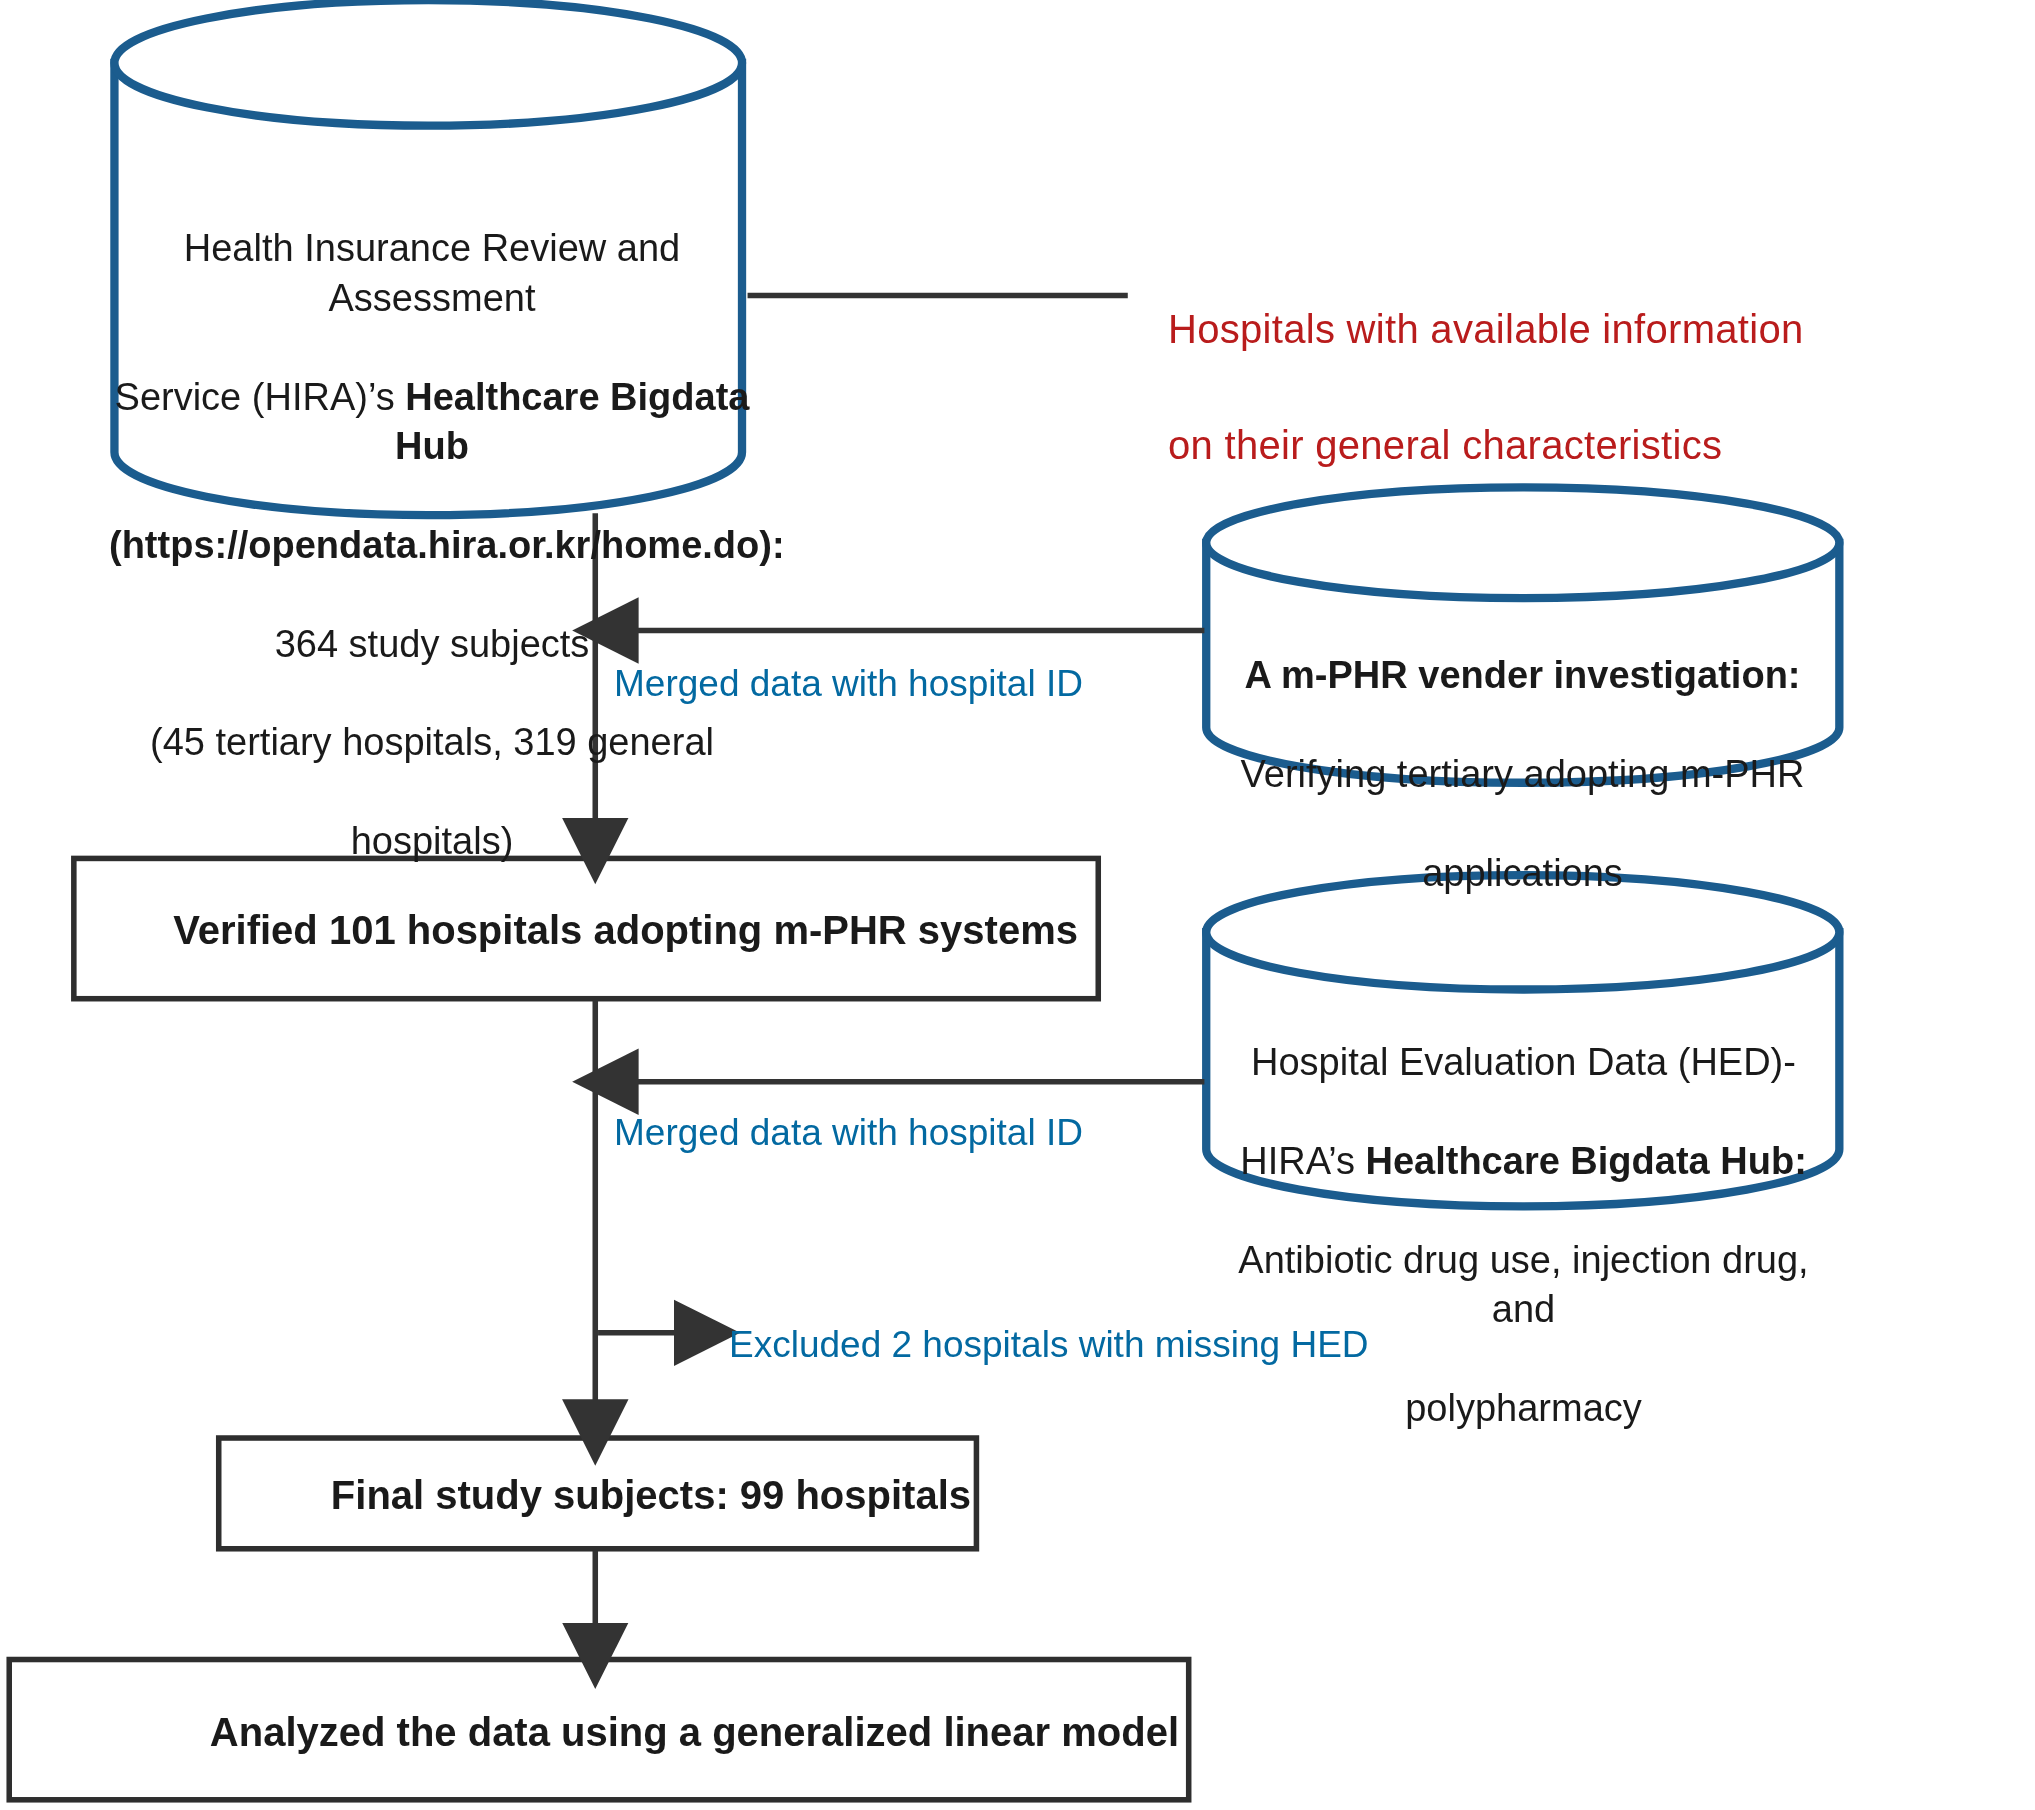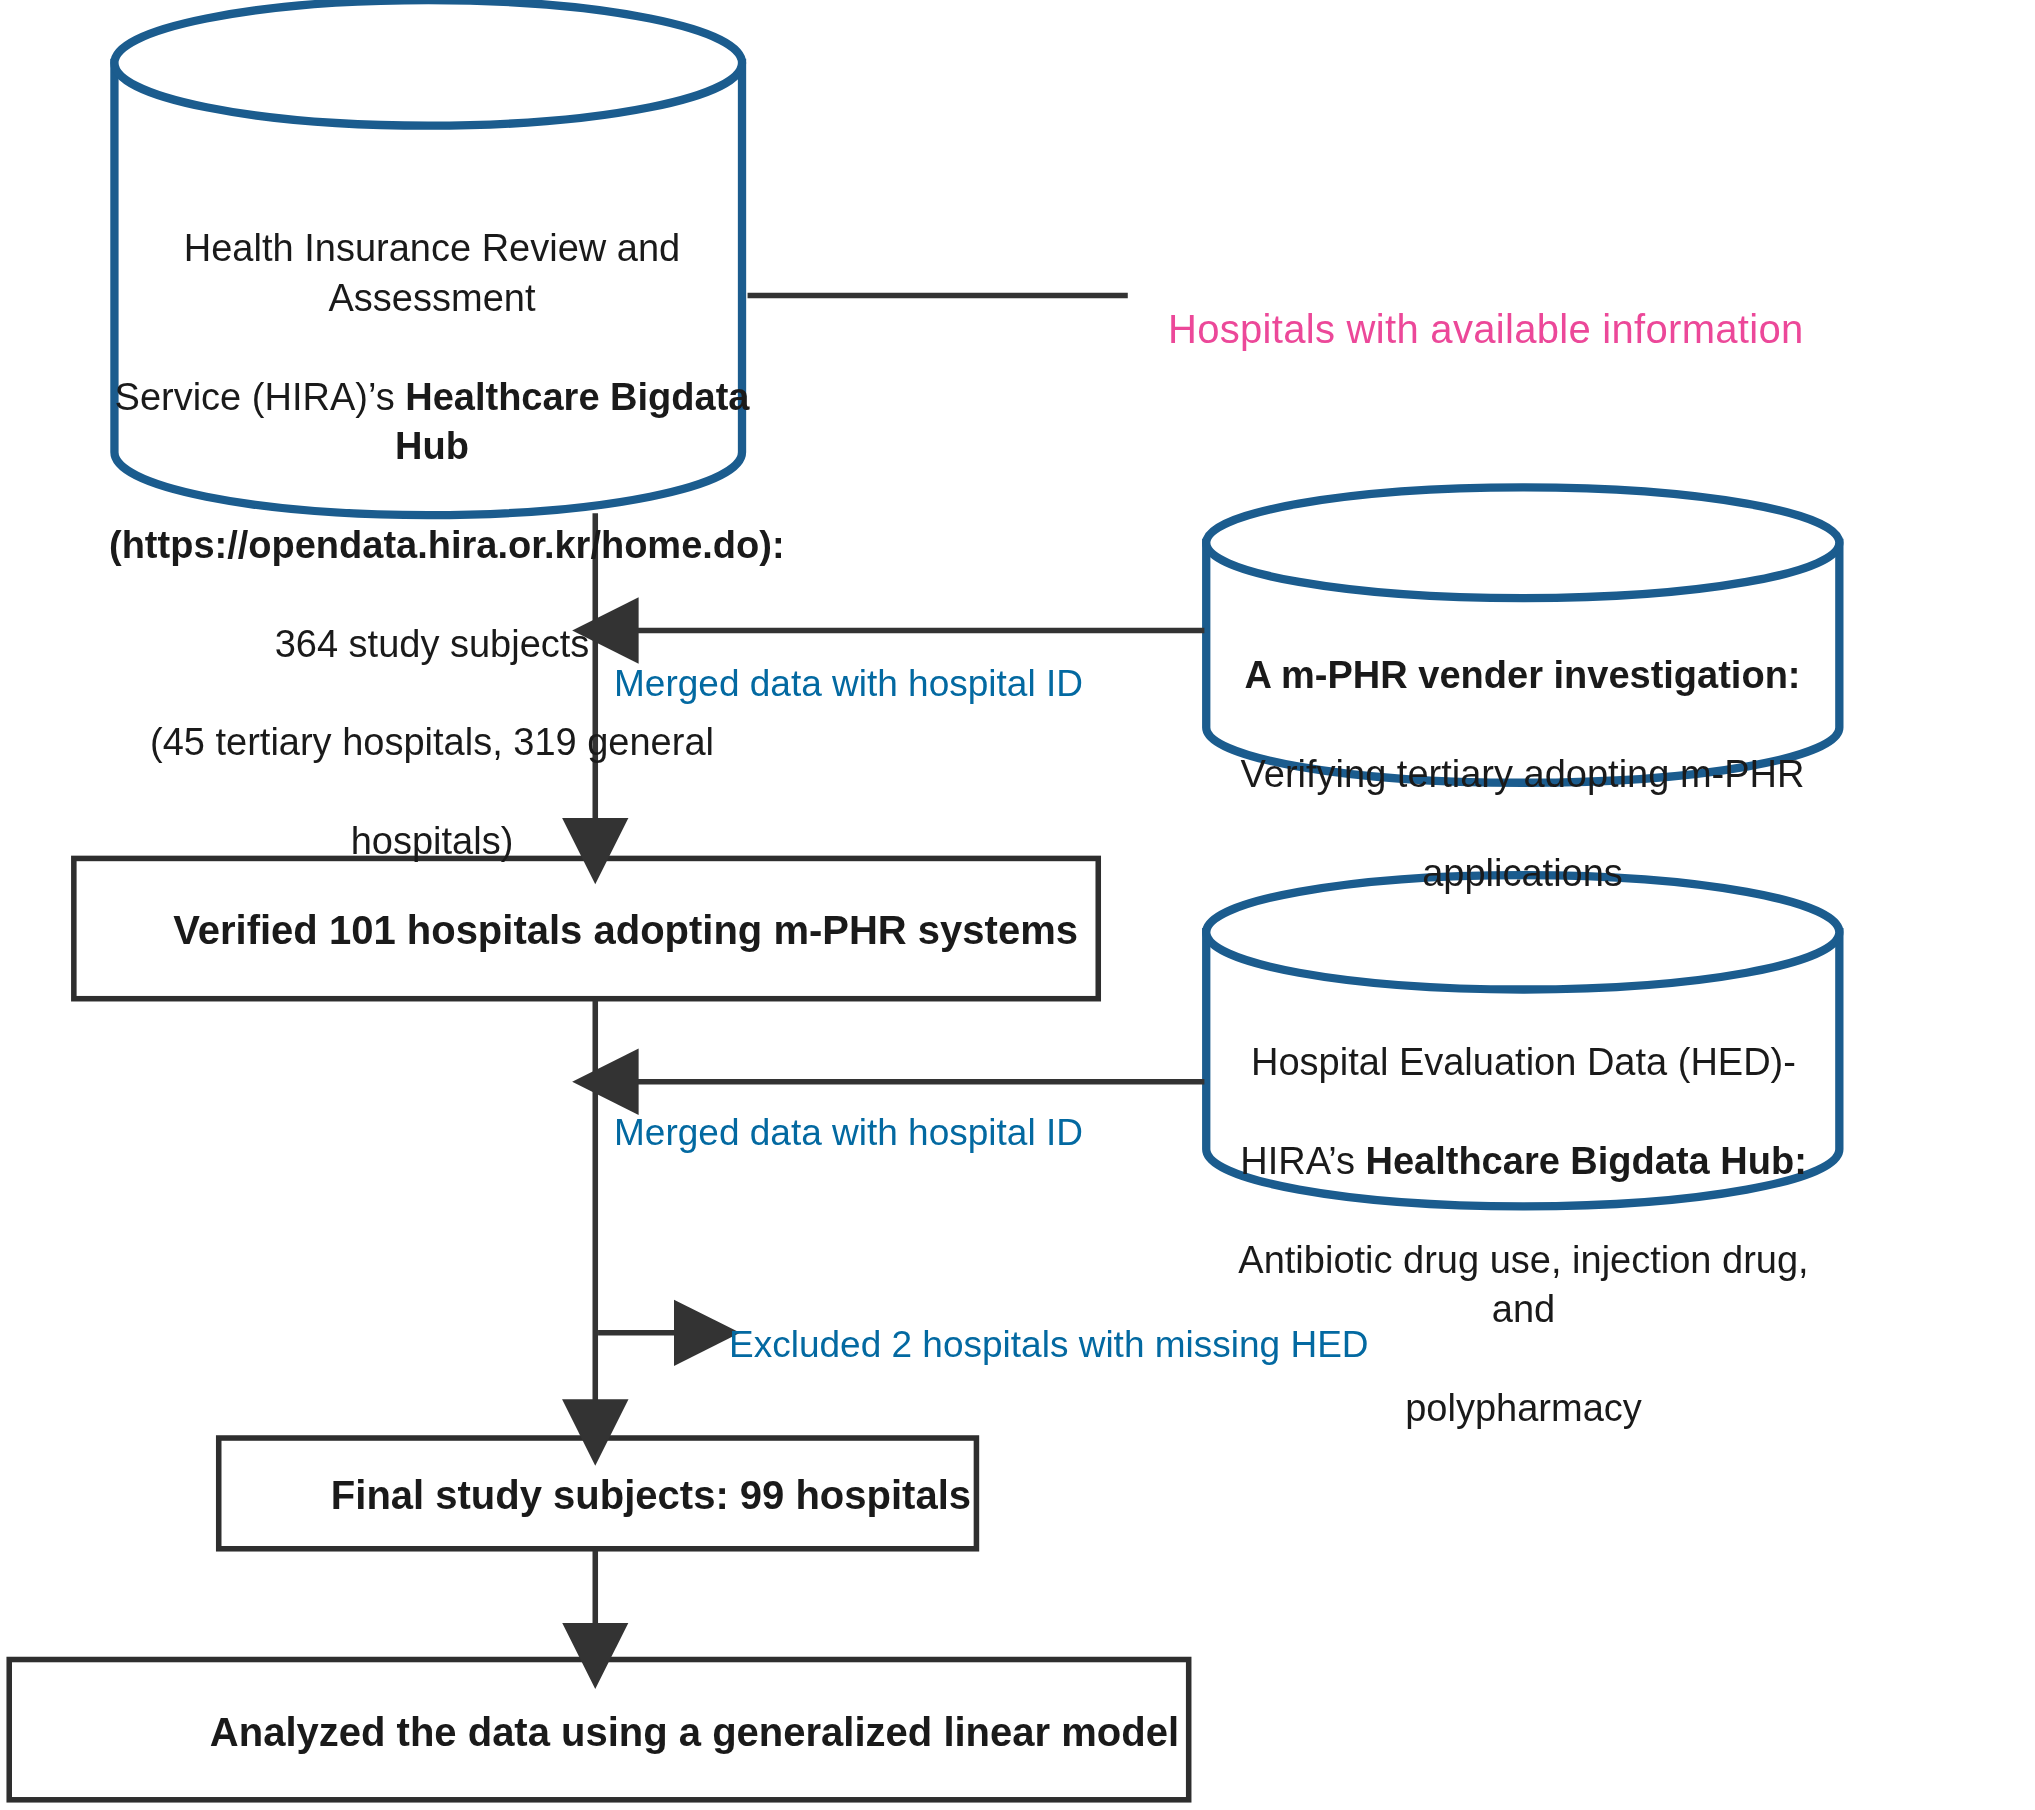--- a/index.html
+++ b/index.html
@@ -48,21 +48,21 @@
   .edge-label {
     position: absolute;
     font-size: 37px;
     color: #0369a1;
     white-space: nowrap;
   }
   .side-note {
     position: absolute;
     font-size: 40px;
     line-height: 1.45;
-    color: #ec4899;
+    color: #b91c1c;
     white-space: pre-line;
     letter-spacing: 0.3px;
   }
 </style>
 </head>
 <body>
 
 <div id="stage">
 
   <svg class="layer" viewBox="0 0 2205 1962">
@@ -124,20 +124,21 @@
     <div>Health Insurance Review and Assessment</div>
     <div><span>Service (HIRA)’s </span><b>Healthcare Bigdata Hub</b></div>
     <div><b>(https://opendata.hira.or.kr/home.do):</b></div>
     <div>364 study subjects</div>
     <div>(45 tertiary hospitals, 319 general</div>
     <div>hospitals)</div>
   </div>
 
   <div class="side-note" style="left:1168px; top:242px; width:849px;">
     <div>Hospitals  with  available  information</div>
+    <div>on  their  general  characteristics</div>
   </div>
 
   <div class="node-text cyl-text" style="left:1218px; top:602px; width:609px;">
     <div><b>A m-PHR vender investigation:</b></div>
     <div>Verifying tertiary adopting m-PHR</div>
     <div>applications</div>
   </div>
 
   <div class="node-text cyl-text" style="left:1215px; top:989px; width:617px;">
     <div>Hospital Evaluation Data (HED)-</div>

